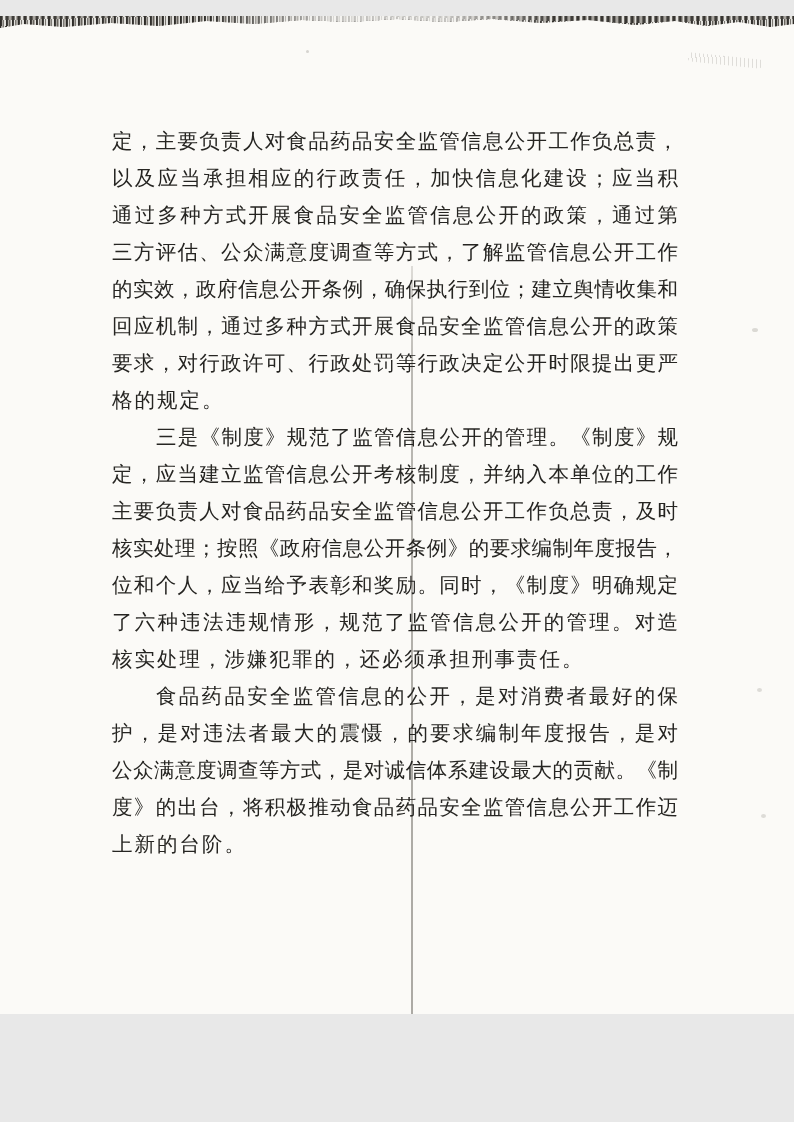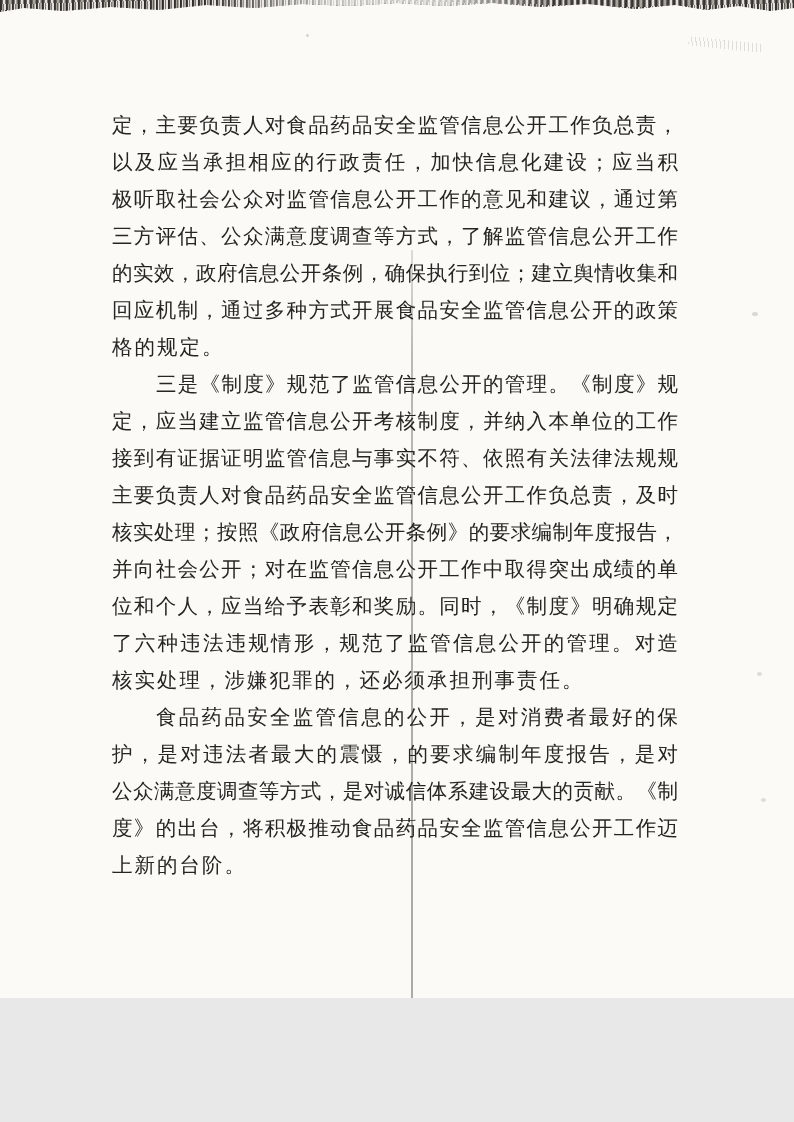--- a/index.html
+++ b/index.html
@@ -1,17 +1,17 @@
 <!DOCTYPE html>
 <html><head>
 <meta charset="utf-8">
 <style>
   html,body { margin:0; padding:0; background:#e8e8e8; }
   .page {
-    position:relative; width:794px; height:998px; margin:0 auto;
+    position:relative; width:794px; height:998px; margin:16px auto;
     background:#fbfaf7; overflow:hidden;
     font-family:"Liberation Serif","DejaVu Serif",serif;
   }
   
   .noise-band {
     position:absolute; top:0; left:0; width:794px; height:14px;
     background-color:rgba(118,112,104,0.18);
     background-image:
       linear-gradient(90deg, rgba(251,250,247,0) 0 26%, rgba(251,250,247,0.72) 42% 56%, rgba(251,250,247,0) 70%),
       repeating-linear-gradient(93deg, rgba(35,33,30,0.85) 0 2px, rgba(35,33,30,0) 2px 6px),
@@ -52,33 +52,32 @@
 </head>
 <body>
 
 <div class="page">
   <div class="noise-band"></div>
   <div class="crease" style="left: 411px; top: 250px; height: 857px;"></div>
   <div class="text-block">
       <div class="para">
         <div class="line">定，主要负责人对食品药品安全监管信息公开工作负总责，</div>
         <div class="line">以及应当承担相应的行政责任，加快信息化建设；应当积</div>
-        <div class="line">极听取社会公众对监管信息公开工作的意见和建议，通过第</div>
+        <div class="line">通过多种方式开展食品安全监管信息公开的政策，通过第</div>
         <div class="line">三方评估、公众满意度调查等方式，了解监管信息公开工作</div>
         <div class="line">的实效，政府信息公开条例，确保执行到位；建立舆情收集和</div>
         <div class="line">回应机制，通过多种方式开展食品安全监管信息公开的政策</div>
+        <div class="line">要求，对行政许可、行政处罚等行政决定公开时限提出更严</div>
         <div class="line last">格的规定。</div>
       </div>
       <div class="para">
         <div class="line indent">三是《制度》规范了监管信息公开的管理。《制度》规</div>
         <div class="line">定，应当建立监管信息公开考核制度，并纳入本单位的工作</div>
-        <div class="line">接到有证据证明监管信息与事实不符、依照有关法律法规规</div>
         <div class="line">主要负责人对食品药品安全监管信息公开工作负总责，及时</div>
         <div class="line">核实处理；按照《政府信息公开条例》的要求编制年度报告，</div>
-        <div class="line">并向社会公开；对在监管信息公开工作中取得突出成绩的单</div>
         <div class="line">位和个人，应当给予表彰和奖励。同时，《制度》明确规定</div>
         <div class="line">了六种违法违规情形，规范了监管信息公开的管理。对造</div>
         <div class="line last">核实处理，涉嫌犯罪的，还必须承担刑事责任。</div>
       </div>
       <div class="para">
         <div class="line indent">食品药品安全监管信息的公开，是对消费者最好的保</div>
         <div class="line">护，是对违法者最大的震慑，的要求编制年度报告，是对</div>
         <div class="line">公众满意度调查等方式，是对诚信体系建设最大的贡献。《制</div>
         <div class="line">度》的出台，将积极推动食品药品安全监管信息公开工作迈</div>
         <div class="line last">上新的台阶。</div>

